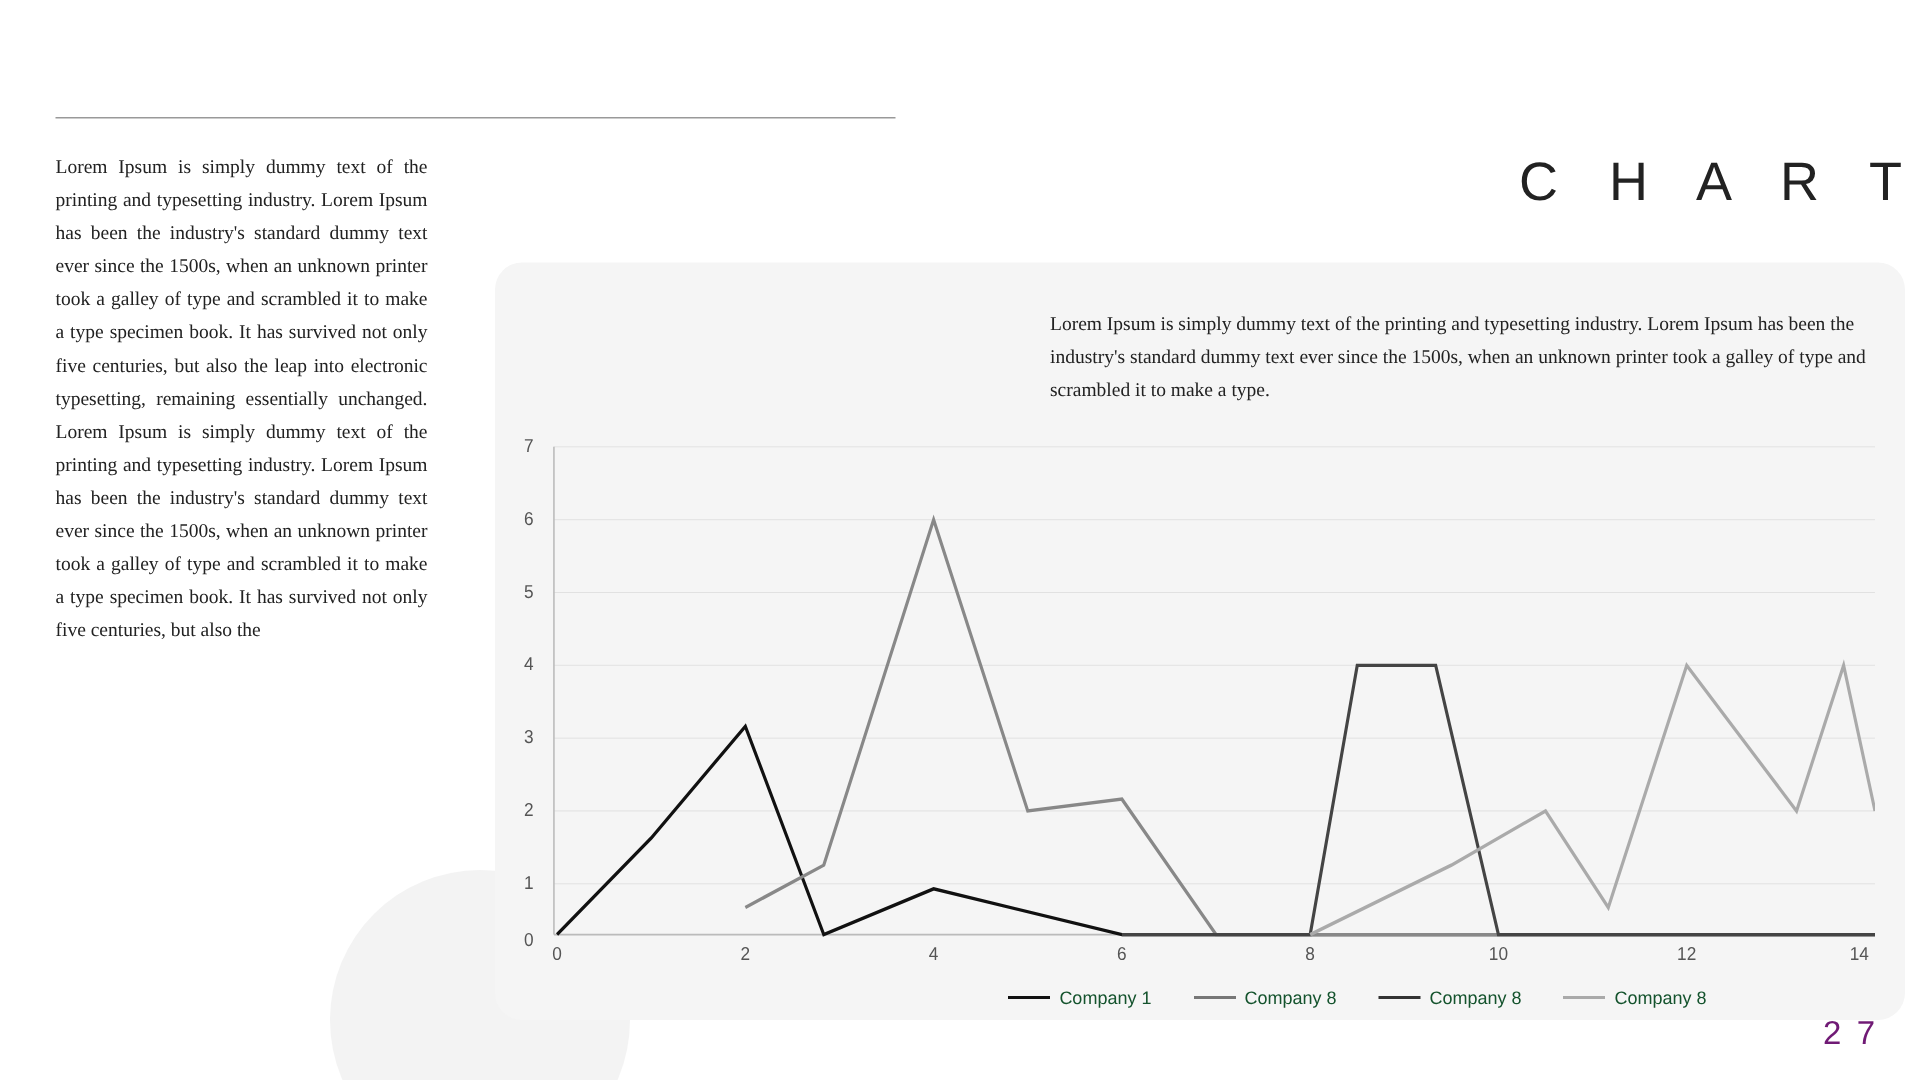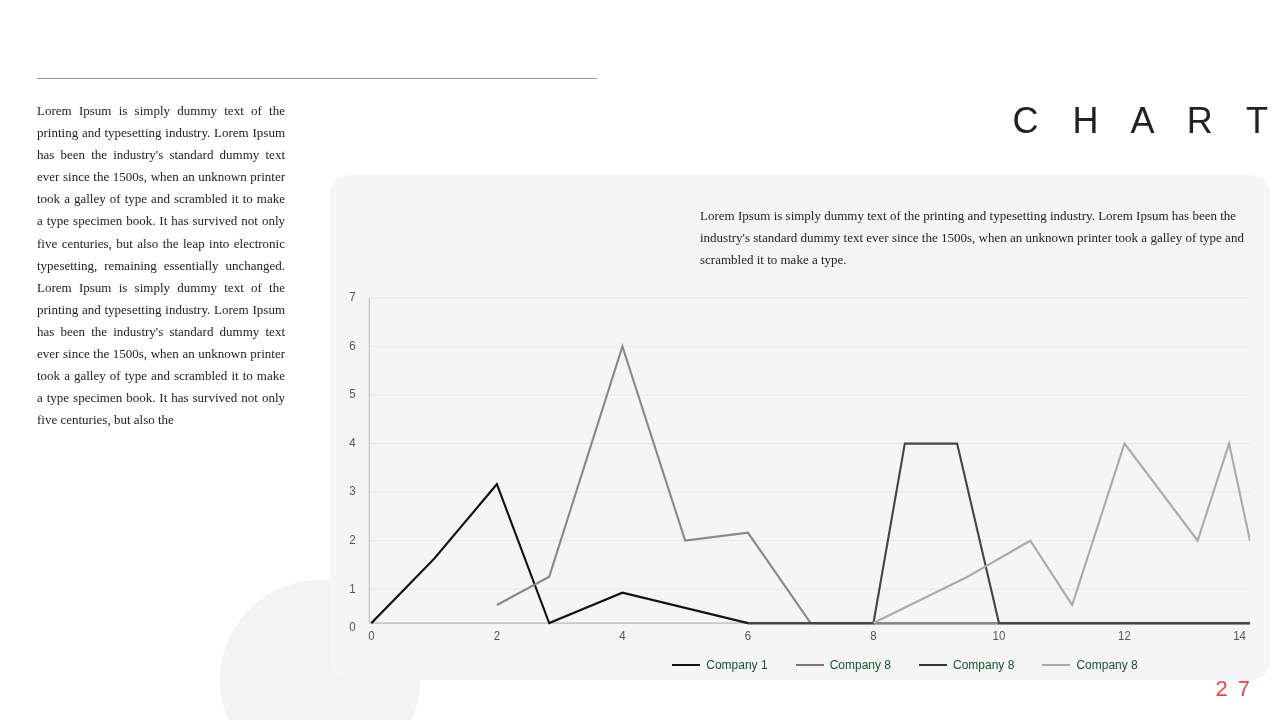--- a/index.html
+++ b/index.html
@@ -104,21 +104,21 @@
       height: 2px;
     }
 
     
     .page-number {
       position: absolute;
       bottom: 18px;
       right: 28px;
       font-size: 22px;
       font-family: 'Arial', sans-serif;
-      color: #ef4444;
+      color: #701a75;
       letter-spacing: 2px;
     }
 
     
     .bottom-circle {
       position: absolute;
       bottom: -60px;
       left: 220px;
       width: 200px;
       height: 200px;

